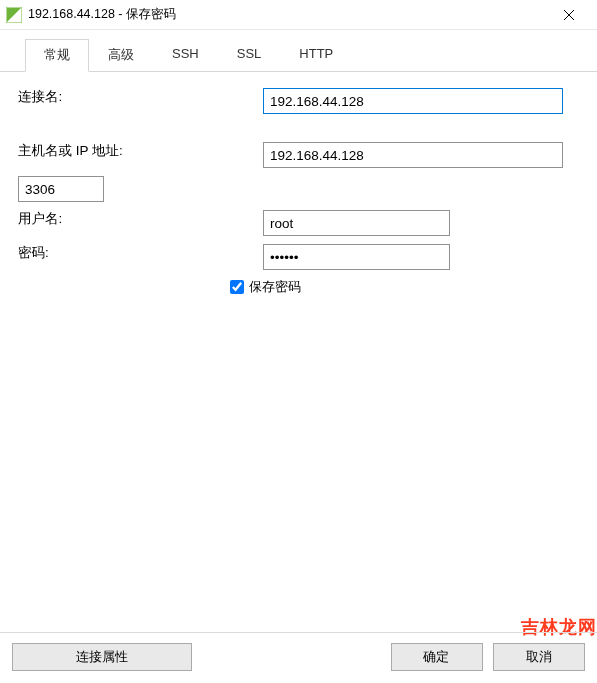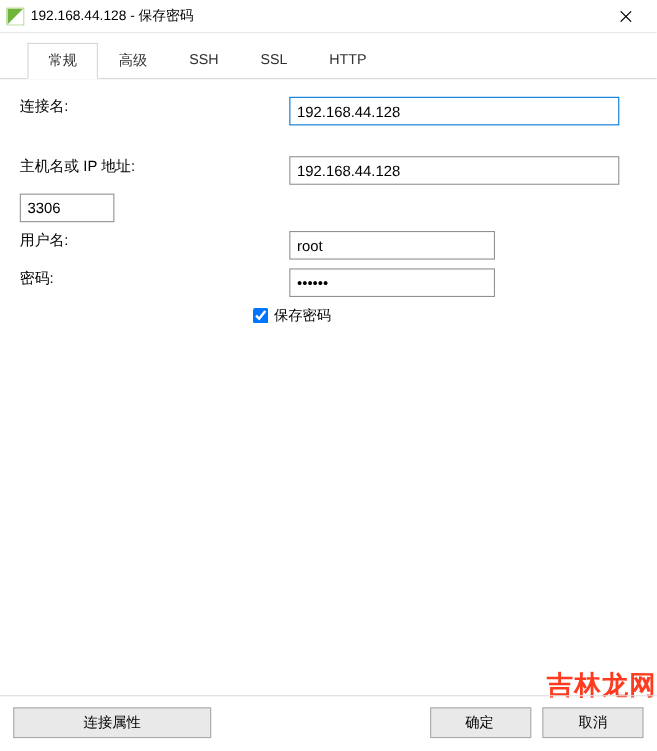--- a/index.html
+++ b/index.html
@@ -107,21 +107,21 @@
     padding: 0 18px;
     cursor: default;
   }
   .btn-test { width: 180px; }
   .spacer { flex: 1; }
   .btn-ok { width: 92px; margin-right: 10px; padding-left: 16px; }
   .btn-cancel { width: 92px; }
   .watermark {
     position: absolute;
     right: 0px; bottom: 44px;
-    font-size: 24px;
+    font-size: 18px;
     font-weight: bold;
     color: #ff3b1f;
     letter-spacing: 1px;
     font-family: Liberation Serif, serif;
     pointer-events: none;
     margin-left: 40px;
   }
 </style>
 </head>
 <body>

